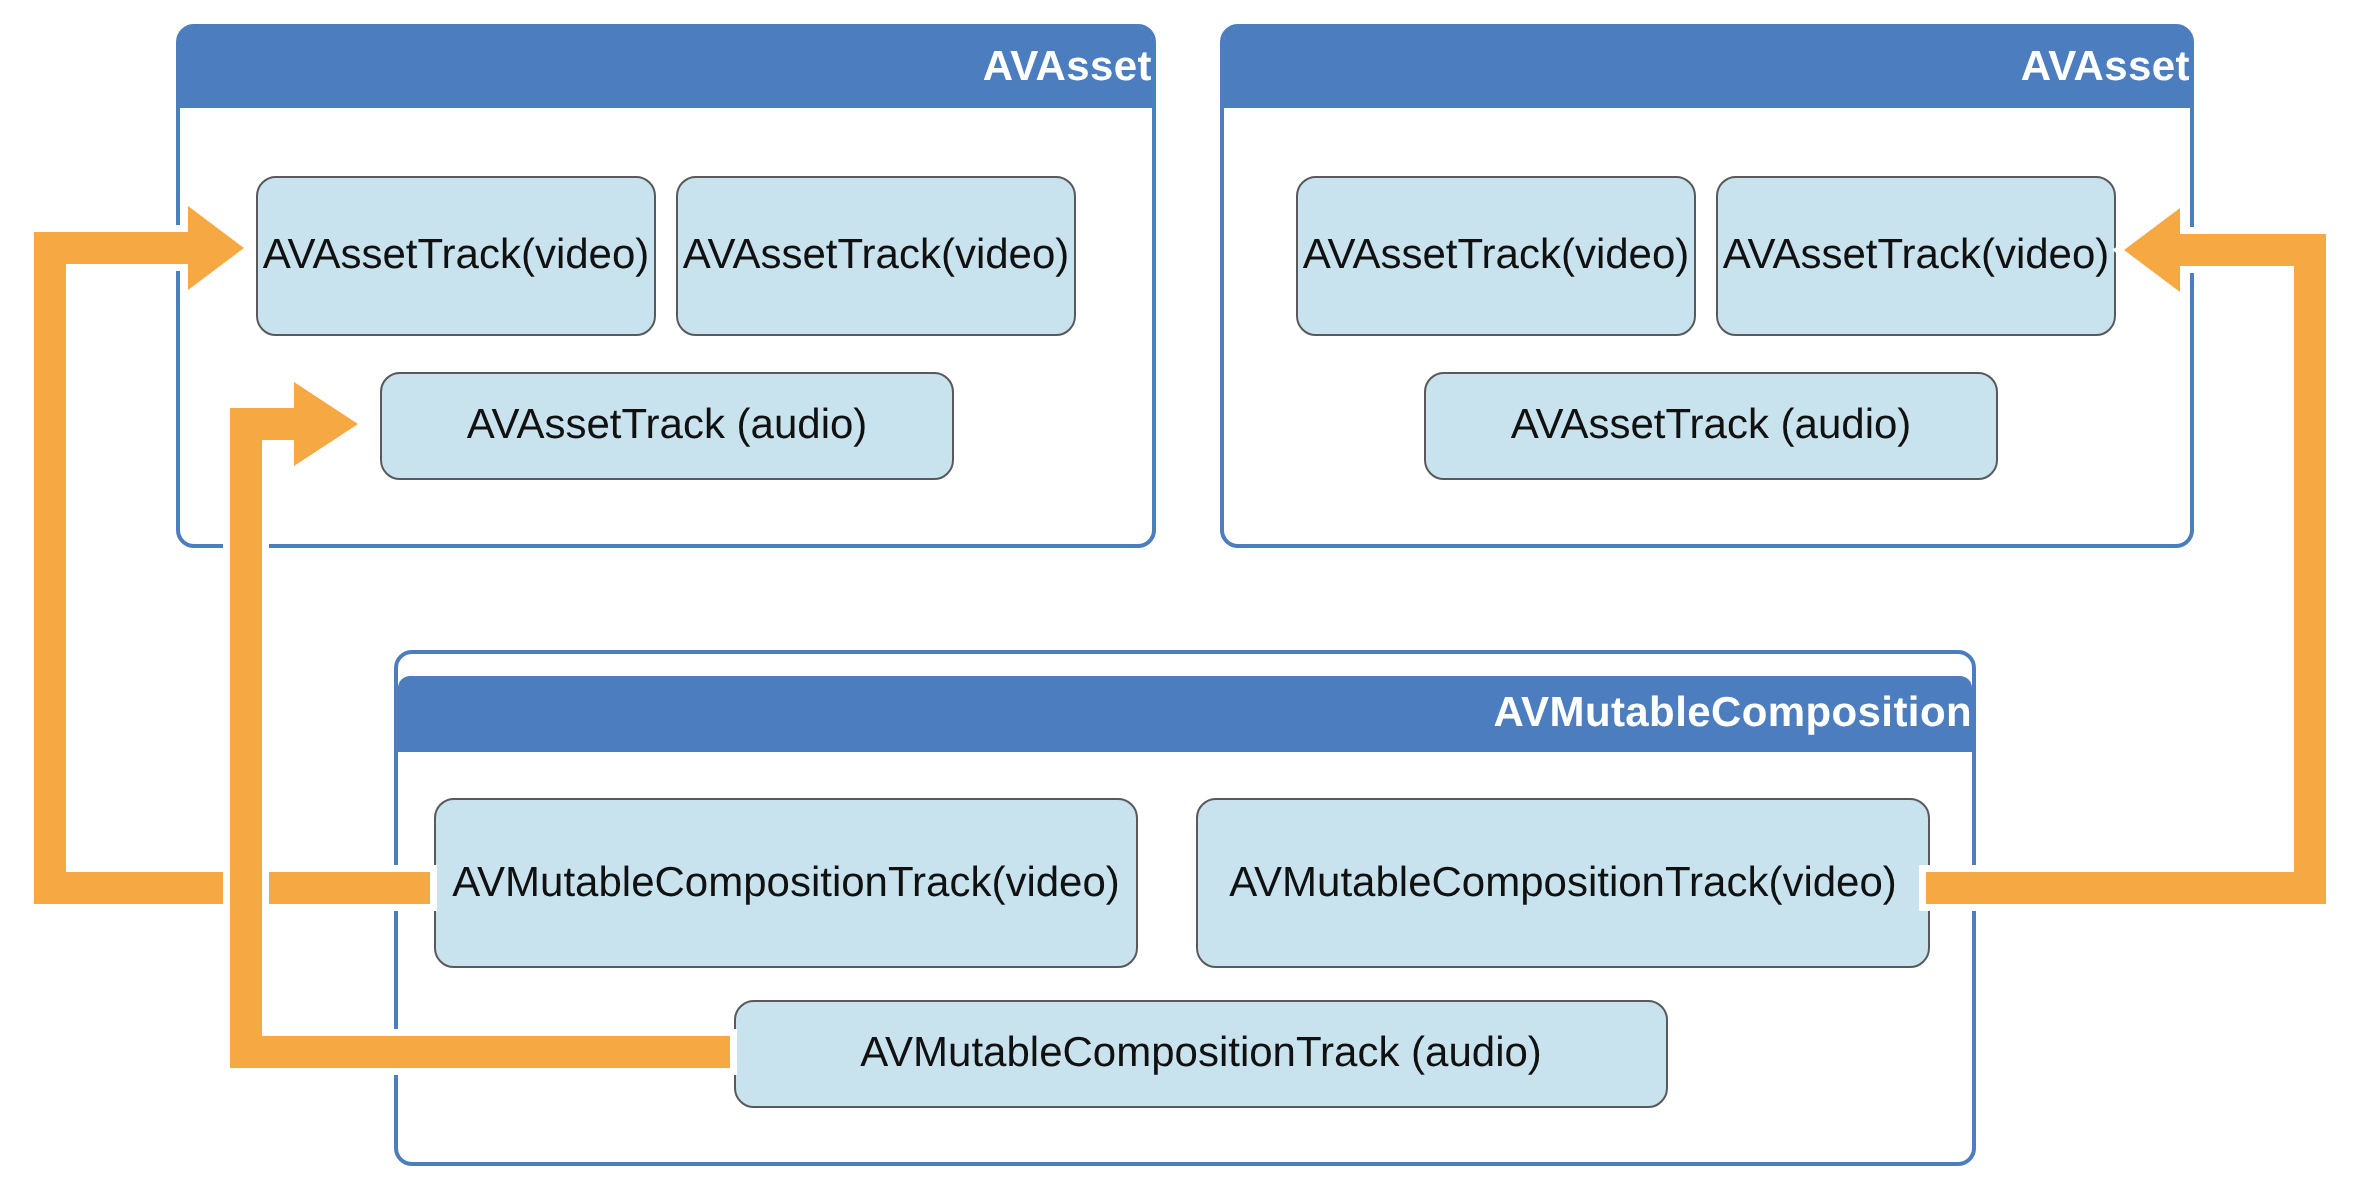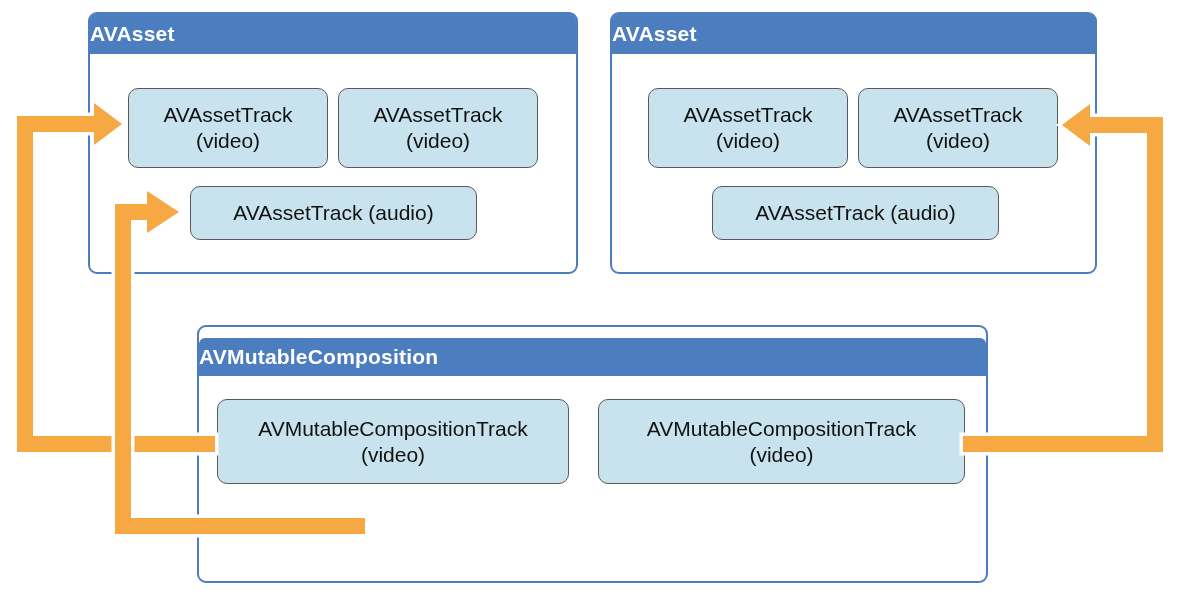--- a/index.html
+++ b/index.html
@@ -18,30 +18,30 @@
     position:relative;width:1182px;height:600px;background:var(--canvas-bg);
     font-family:"Liberation Sans","DejaVu Sans",sans-serif;overflow:hidden;
   }
   .panel{
     position:absolute;box-sizing:border-box;
     border:2px solid var(--panel-border);border-radius:9px;background:#fff;
   }
   .panel-header{
     position:absolute;top:0;left:0;right:0;height:40px;
     background:var(--header-blue);border-radius:6px 6px 0 0;
-    display:flex;align-items:center;justify-content:flex-start;
+    display:flex;align-items:center;justify-content:flex-end;
   }
   .panel-header.h-comp{height:38px;margin-top:11px;}
   .panel-title{
     color:var(--title-text);font-weight:bold;font-size:21px;letter-spacing:0.2px;
   }
   .track{
     position:absolute;box-sizing:border-box;
     background:var(--track-fill);border:1.5px solid var(--track-border);border-radius:10px;
-    display:flex;flex-direction:column;align-items:center;justify-content:center;
+    display:flex;flex-direction:row;align-items:center;justify-content:center;
     color:var(--track-text);font-size:21px;line-height:26px;text-align:center;
   }
   .connector-layer{position:absolute;left:0;top:0;width:1182px;height:600px;pointer-events:none;}
   .connector{
     fill:var(--connector-orange);
     stroke:var(--connector-halo);stroke-width:7;
     paint-order:stroke;stroke-linejoin:miter;
   }
 </style>
 </head>
@@ -88,20 +88,23 @@
       <span class="panel-title">AVMutableComposition</span>
     </div>
     <div class="track" style="left:18px;top:72px;width:352px;height:85px;">
       <span>AVMutableCompositionTrack</span>
       <span>(video)</span>
     </div>
     <div class="track" style="left:399px;top:72px;width:367px;height:85px;">
       <span>AVMutableCompositionTrack</span>
       <span>(video)</span>
     </div>
+    <div class="track" style="left:168px;top:173px;width:467px;height:54px;">
+      <span>AVMutableCompositionTrack (audio)</span>
+    </div>
   </section>
 
   <svg class="connector-layer" viewBox="0 0 1182 600">
 
     <polygon class="connector" points="215,436 33,436 33,132 94,132 94,145 122,124 94,103 94,116 17,116 17,452 215,452"></polygon>
 
     <polygon class="connector" points="365,518 131,518 131,220 147,220 147,233 179,212 147,191 147,204 115,204 115,534 365,534"></polygon>
 
     <polygon class="connector" points="963,436 1147,436 1147,133 1090,133 1090,146 1062,125 1090,104 1090,117 1163,117 1163,452 963,452"></polygon>
   </svg>

